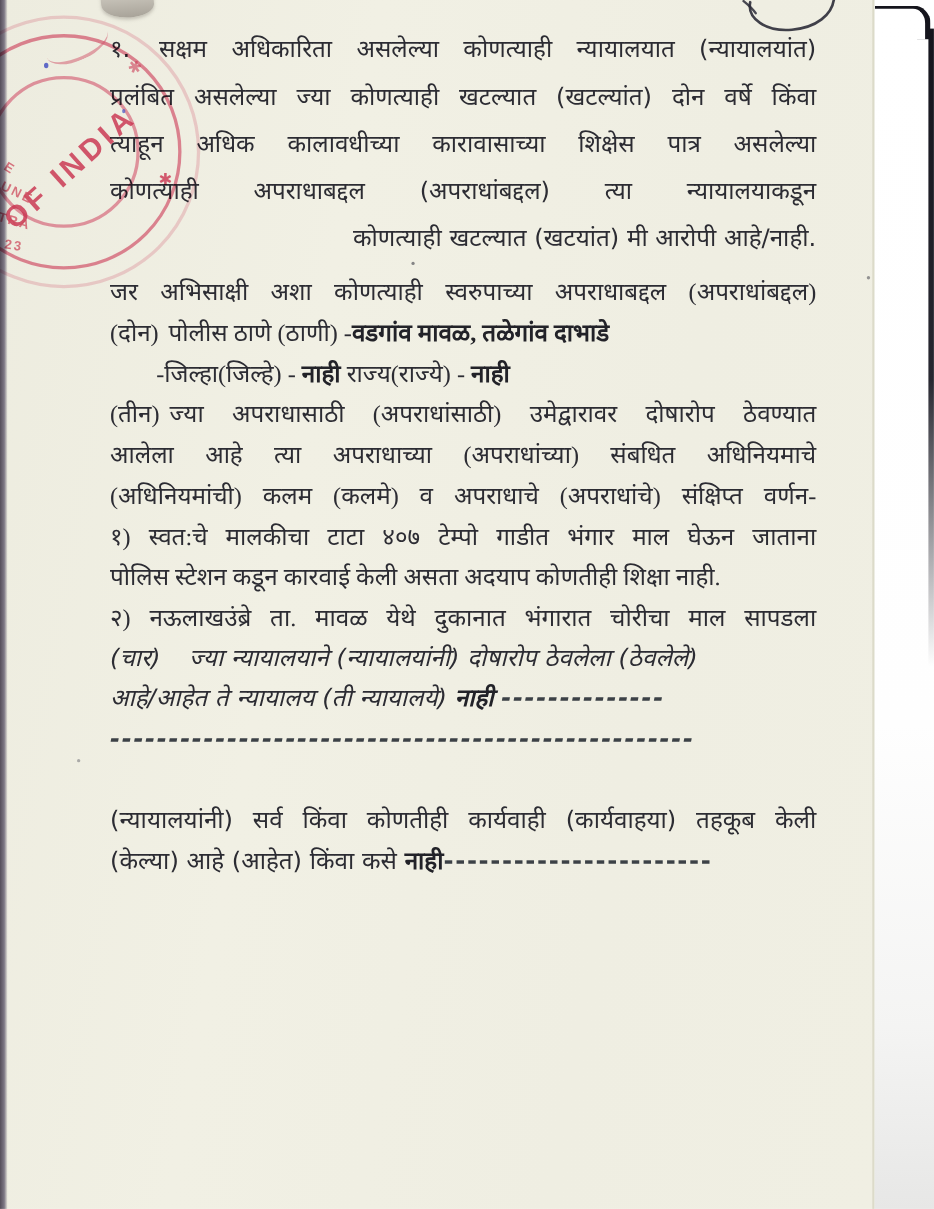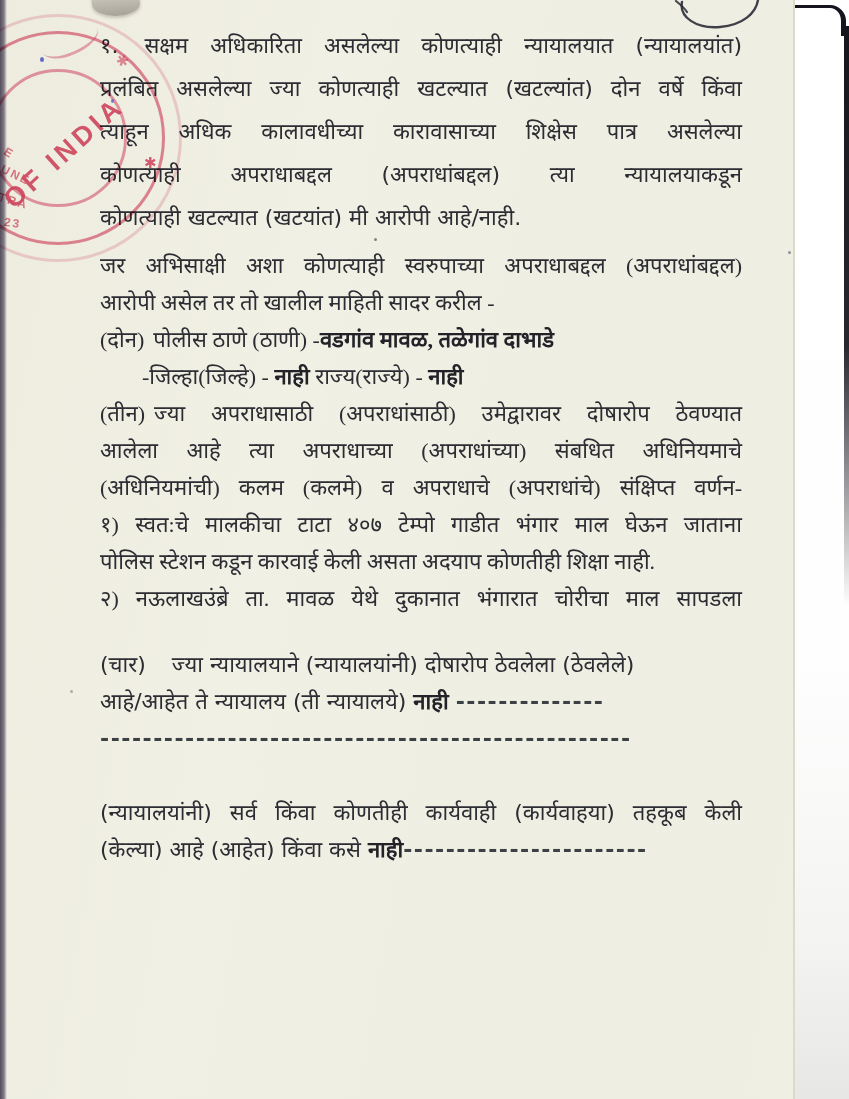--- a/index.html
+++ b/index.html
@@ -79,24 +79,24 @@
   .speck-blue2{left:111px;top:99px;width:3px;height:4px;background:#4553c6;opacity:.7;}
   .speck-d1{left:374px;top:238px;width:3px;height:3px;background:#55555c;opacity:.7;}
   .speck-d2{left:788px;top:251px;width:3px;height:3px;background:#55555c;opacity:.6;}
   .speck-d3{left:70px;top:690px;width:3px;height:3px;background:#66666d;opacity:.5;}
   
   .text-block{
     position:absolute;left:100px;top:24px;width:642px;
     font-size:22px;color:#2c2c33;
   }
   .para{margin:0;}
-  .p1 .line{line-height:43px;height:43px;}
+  .p1 .line{line-height:43px;height:43px;text-align:right;}
   .p2 .line,.p3 .line,.p4 .line,.p5 .line{line-height:37px;height:37px;}
   .p2{margin-top:8px;font-family:Liberation Serif, serif;}
-  .p3{margin-top:29px;}
+  .p3{font-style:italic;}
   .p4{margin-top:0;}
   .p5{margin-top:37px;}
   .line{white-space:pre-wrap;}
   .line.j{text-align:justify;text-align-last:justify;white-space:normal;}
   .line.ind{margin-left:42px;}
   .seg.b{font-weight:bold;color:#222228;}
   .seg.dash{letter-spacing:1.5px;font-weight:600;color:#3c4146;}
   .seg.label-num{margin-right:26px;}
   .seg.label-sm{margin-right:22px;}
   .seg.label-xs{margin-right:9px;}
@@ -109,21 +109,20 @@
   <div class="text-block">
       <div class="para p1">
         <div class="line j"><span class="seg label-num">१.</span><span class="seg">सक्षम अधिकारिता असलेल्या कोणत्याही न्यायालयात (न्यायालयांत)</span></div>
         <div class="line j"><span class="seg">प्रलंबित असलेल्या ज्या कोणत्याही खटल्यात (खटल्यांत) दोन वर्षे किंवा</span></div>
         <div class="line j"><span class="seg">त्याहून अधिक कालावधीच्या कारावासाच्या शिक्षेस पात्र असलेल्या</span></div>
         <div class="line j"><span class="seg">कोणत्याही अपराधाबद्दल (अपराधांबद्दल) त्या न्यायालयाकडून</span></div>
         <div class="line"><span class="seg">कोणत्याही खटल्यात (खटयांत) मी आरोपी आहे/नाही.</span></div>
       </div>
       <div class="para p2">
         <div class="line j"><span class="seg">जर अभिसाक्षी अशा कोणत्याही स्वरुपाच्या अपराधाबद्दल (अपराधांबद्दल)</span></div>
-        <div class="line"><span class="seg">आरोपी असेल तर तो खालील माहिती सादर करील -</span></div>
         <div class="line"><span class="seg label-xs">(दोन)</span><span class="seg">पोलीस ठाणे (ठाणी) -</span><span class="seg b">वडगांव मावळ, तळेगांव दाभाडे</span></div>
         <div class="line ind"><span class="seg">-जिल्हा(जिल्हे) - </span><span class="seg b">नाही</span><span class="seg"> राज्य(राज्ये) - </span><span class="seg b">नाही</span></div>
         <div class="line j"><span class="seg label-xs">(तीन)</span><span class="seg">ज्या अपराधासाठी (अपराधांसाठी) उमेद्वारावर दोषारोप ठेवण्यात</span></div>
         <div class="line j"><span class="seg">आलेला आहे त्या अपराधाच्या (अपराधांच्या) संबधित अधिनियमाचे</span></div>
         <div class="line j"><span class="seg">(अधिनियमांची) कलम (कलमे) व अपराधाचे (अपराधांचे) संक्षिप्त वर्णन-</span></div>
         <div class="line j"><span class="seg">१) स्वत:चे मालकीचा टाटा ४०७ टेम्पो गाडीत भंगार माल घेऊन जाताना</span></div>
         <div class="line"><span class="seg">पोलिस स्टेशन कडून कारवाई केली असता अदयाप कोणतीही शिक्षा नाही.</span></div>
         <div class="line j"><span class="seg">२) नऊलाखउंब्रे ता. मावळ येथे दुकानात भंगारात चोरीचा माल सापडला</span></div>
       </div>
       <div class="para p3">

